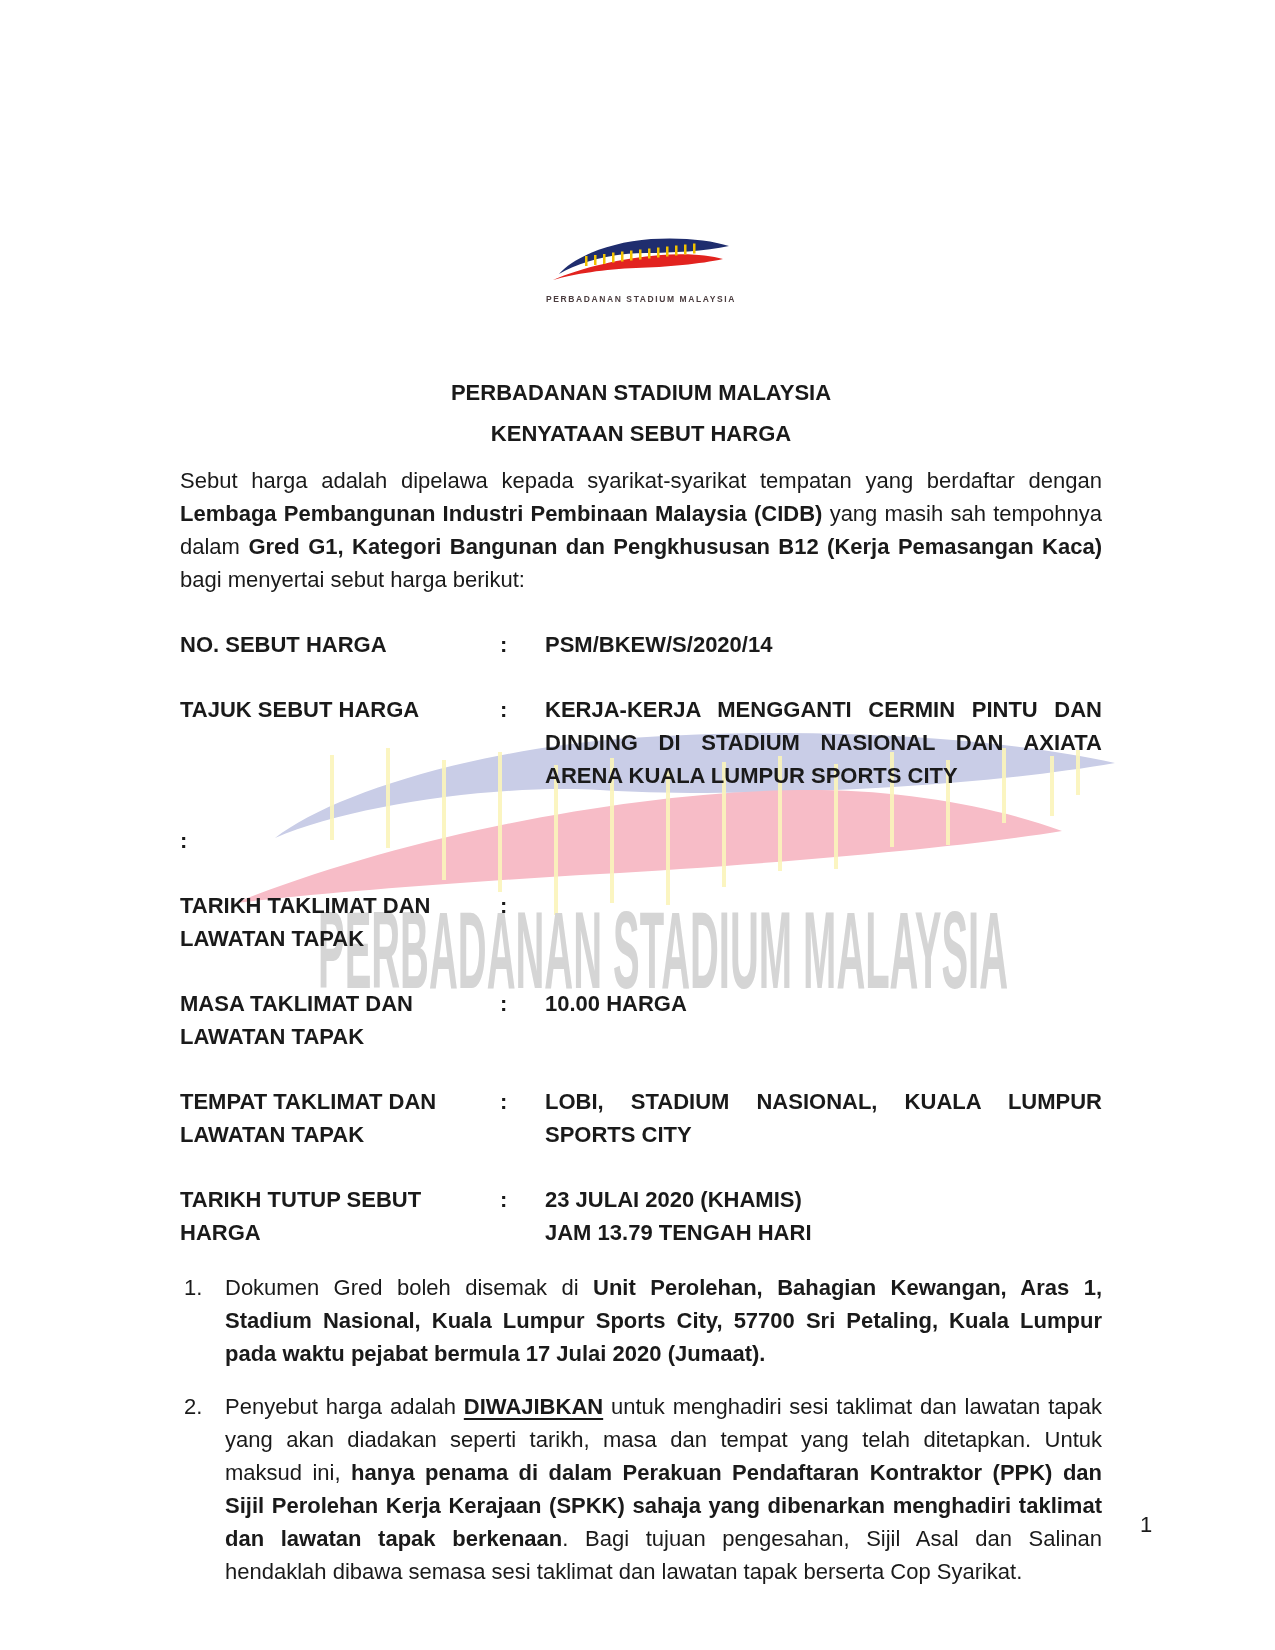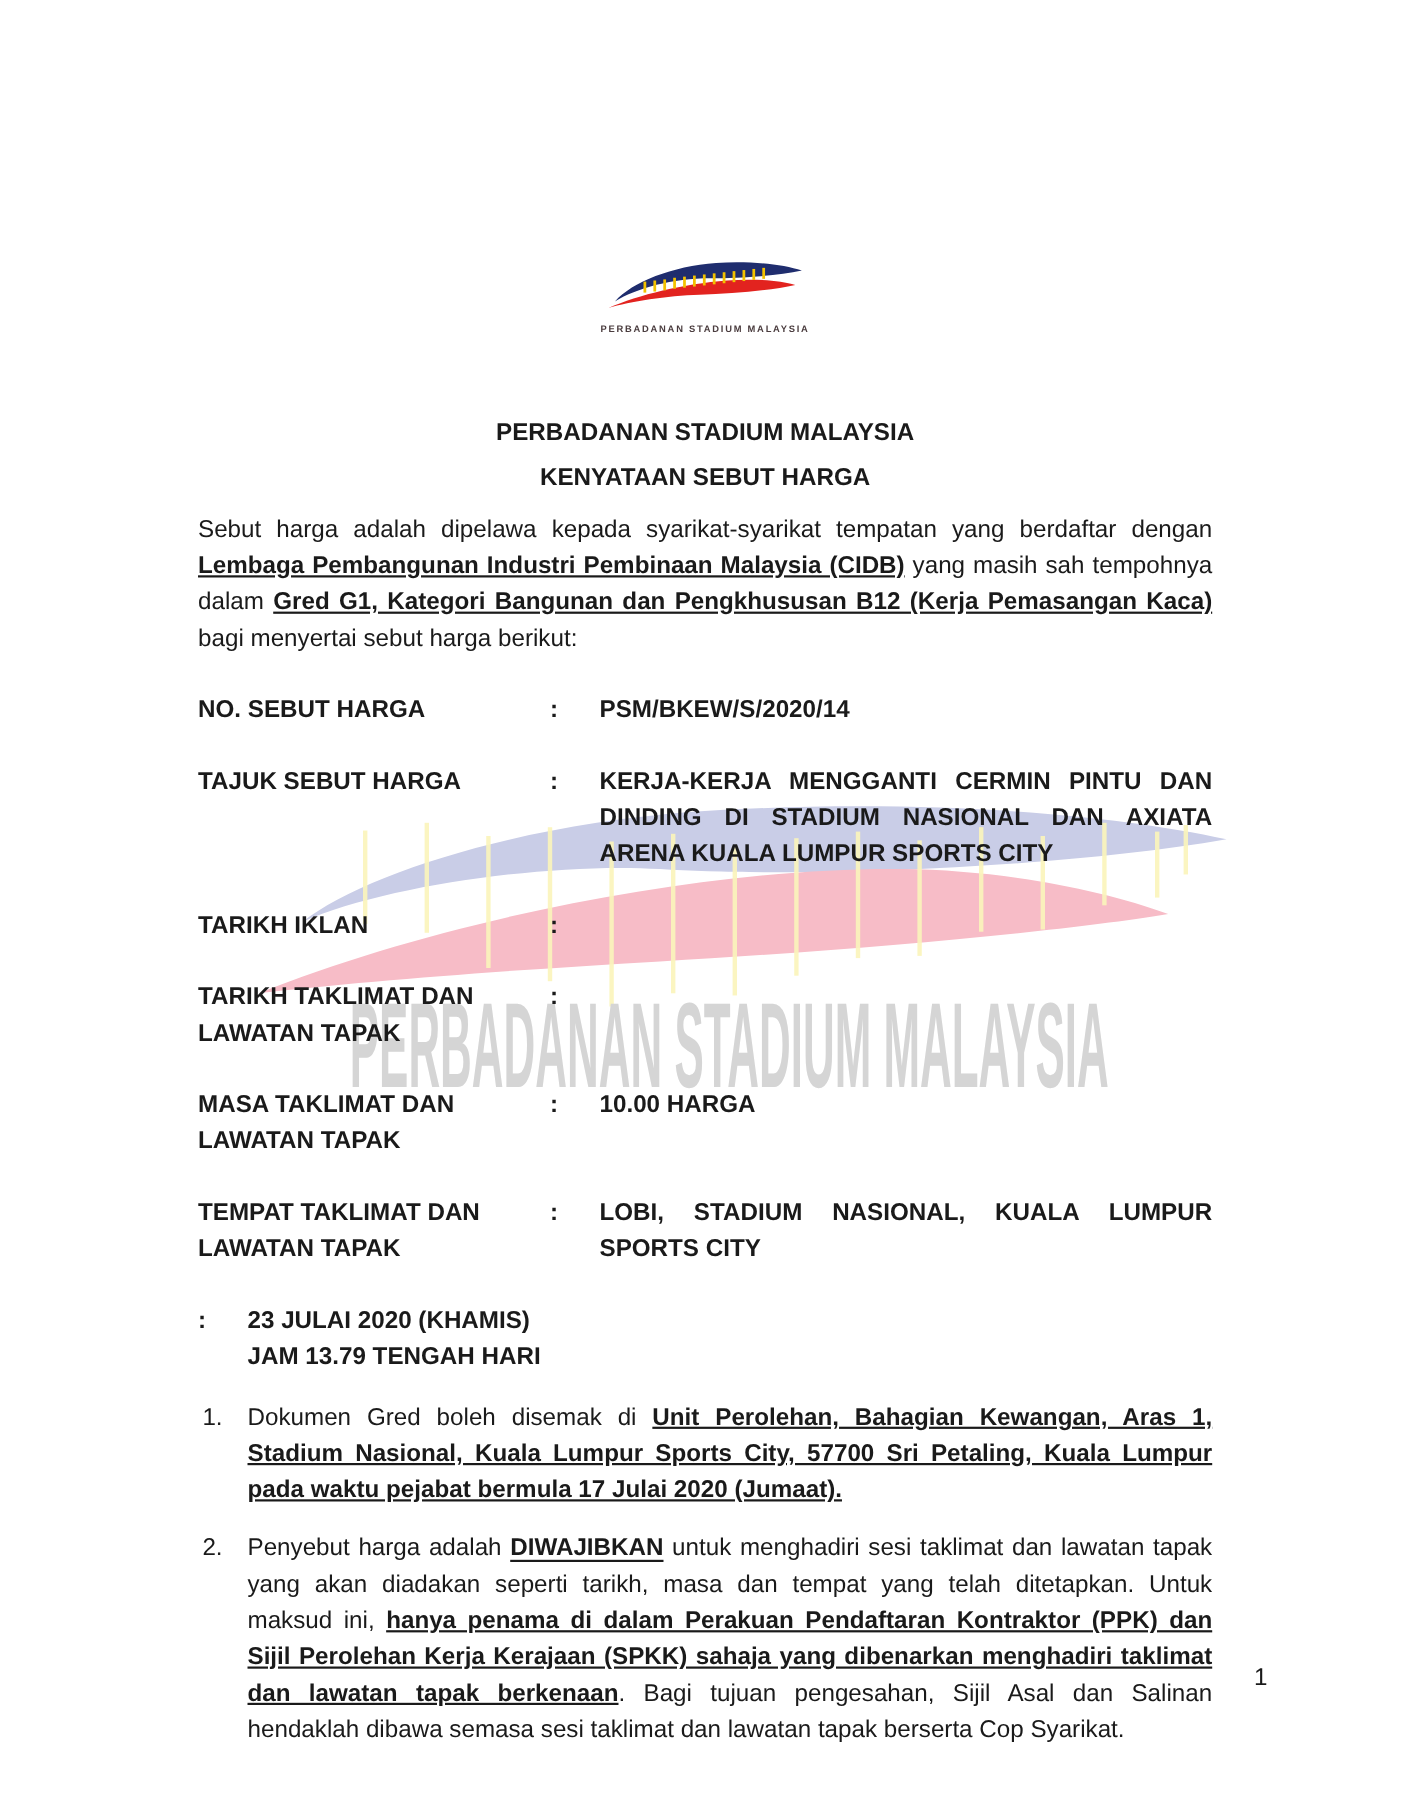--- a/index.html
+++ b/index.html
@@ -18,21 +18,21 @@
   .fields{margin-top:14px;}
   .frow{display:flex;}
   .frow{margin-bottom:20px;margin-top:32px;}
   .flabel{flex:0 0 320px; font-weight:700;}
   .fcolon{flex:0 0 45px; font-weight:700;}
   .fvalue{flex:1; font-weight:700; text-align:justify;}
   .list{margin-top:22px;}
   .item{display:flex; margin-bottom:20px;}
   .item-num{flex:0 0 45px; padding-left:4px; box-sizing:border-box;}
   .item-body{flex:1; text-align:justify;}
-  .b{font-weight:700;text-decoration:underline;}
+  .b{font-weight:700;}
   .bu{font-weight:700; text-decoration:underline; text-decoration-thickness:2px; text-underline-offset:4px;}
   .page-num{position:absolute; left:1140px; top:1508px; z-index:1;}
 </style>
 </head>
 <body>
 
 <div class="page">
 
   <svg class="watermark" width="960" height="310" viewBox="0 0 960 310">
     <path d="M85,148 C140,105 280,60 440,48 C620,36 800,46 925,73 C770,100 530,108 410,100 C310,94 160,115 85,148 Z" fill="#c9cde7"></path>
@@ -95,21 +95,20 @@
         <div class="fvalue">PSM/BKEW/S/2020/14</div>
       </div>
 
       <div class="frow">
         <div class="flabel">TAJUK SEBUT HARGA</div>
         <div class="fcolon">:</div>
         <div class="fvalue">KERJA-KERJA MENGGANTI CERMIN PINTU DAN DINDING DI STADIUM NASIONAL DAN AXIATA ARENA KUALA LUMPUR SPORTS CITY</div>
       </div>
 
       <div class="frow">
-        <div class="flabel">TARIKH IKLAN</div>
         <div class="fcolon">:</div>
       </div>
 
       <div class="frow">
         <div class="flabel">TARIKH TAKLIMAT DAN LAWATAN TAPAK</div>
         <div class="fcolon">:</div>
       </div>
 
       <div class="frow">
         <div class="flabel">MASA TAKLIMAT DAN LAWATAN TAPAK</div>
@@ -117,20 +116,21 @@
         <div class="fvalue">10.00 HARGA</div>
       </div>
 
       <div class="frow">
         <div class="flabel">TEMPAT TAKLIMAT DAN LAWATAN TAPAK</div>
         <div class="fcolon">:</div>
         <div class="fvalue">LOBI, STADIUM NASIONAL, KUALA LUMPUR SPORTS CITY</div>
       </div>
 
       <div class="frow">
+        <div class="flabel">TARIKH TUTUP SEBUT HARGA</div>
         <div class="fcolon">:</div>
         <div class="fvalue">
           <div>23 JULAI 2020 (KHAMIS)</div>
           <div>JAM 13.79 TENGAH HARI</div>
         </div>
       </div>
 
     </div>
 
     <div class="list">

